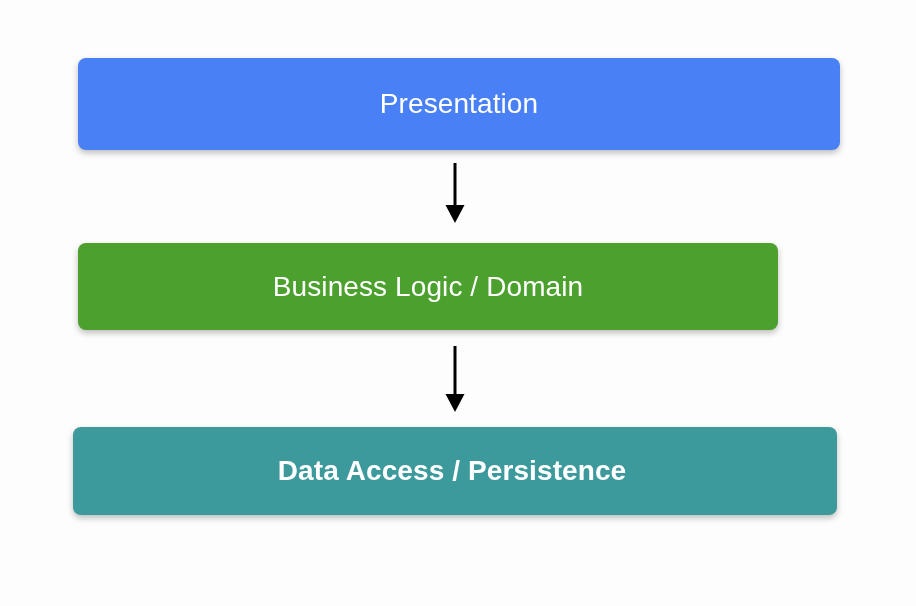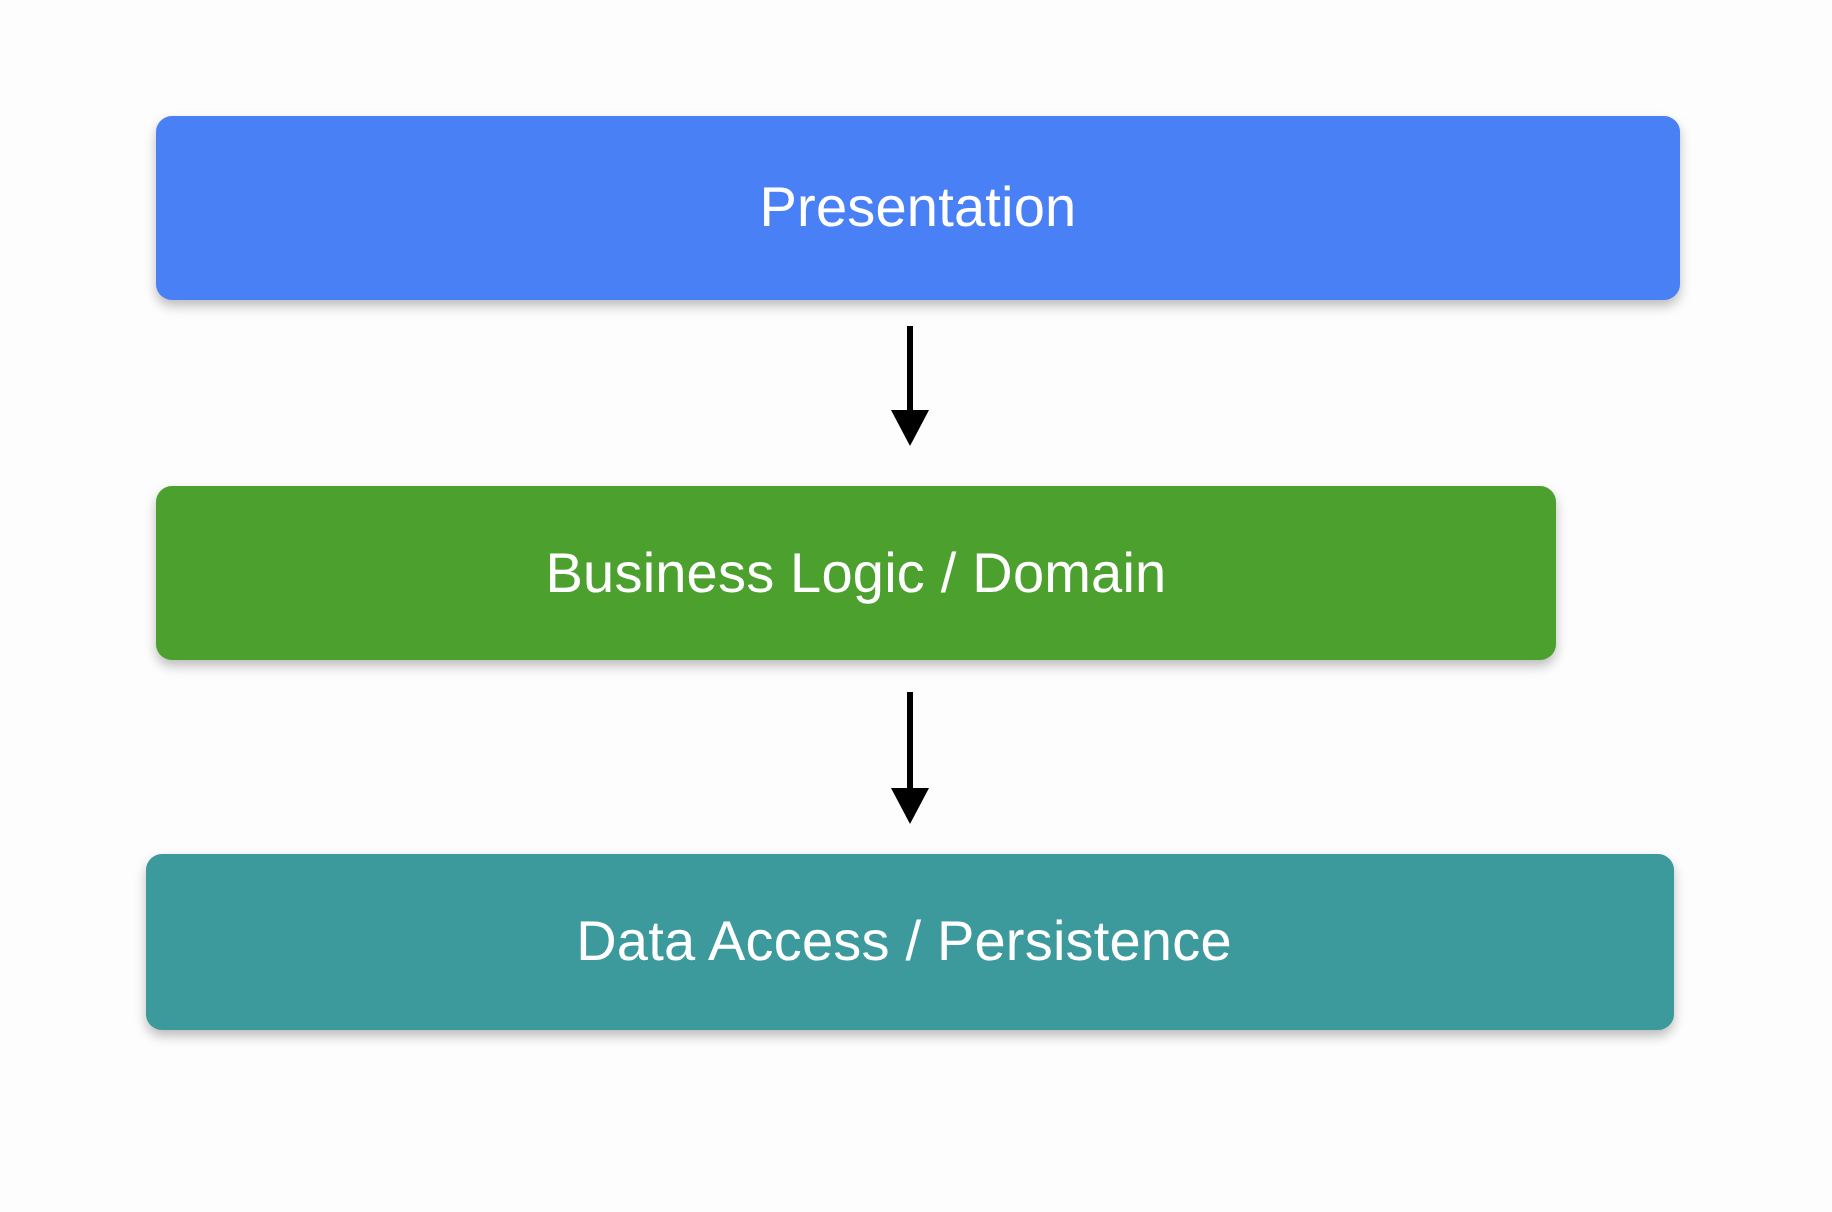--- a/index.html
+++ b/index.html
@@ -61,20 +61,21 @@
   #box-data-access {
     left: 73px;
     top: 427px;
     width: 764px;
     height: 88px;
     background: #3d9a9c;
   }
   #box-data-access .layer-label {
     position: relative;
     left: -3px;
+    font-weight: bold;
   }
 
   .flow-arrow {
     position: absolute;
     overflow: visible;
   }
   #arrow-presentation-to-business {
     left: 437px;
     top: 163px;
     width: 36px;

